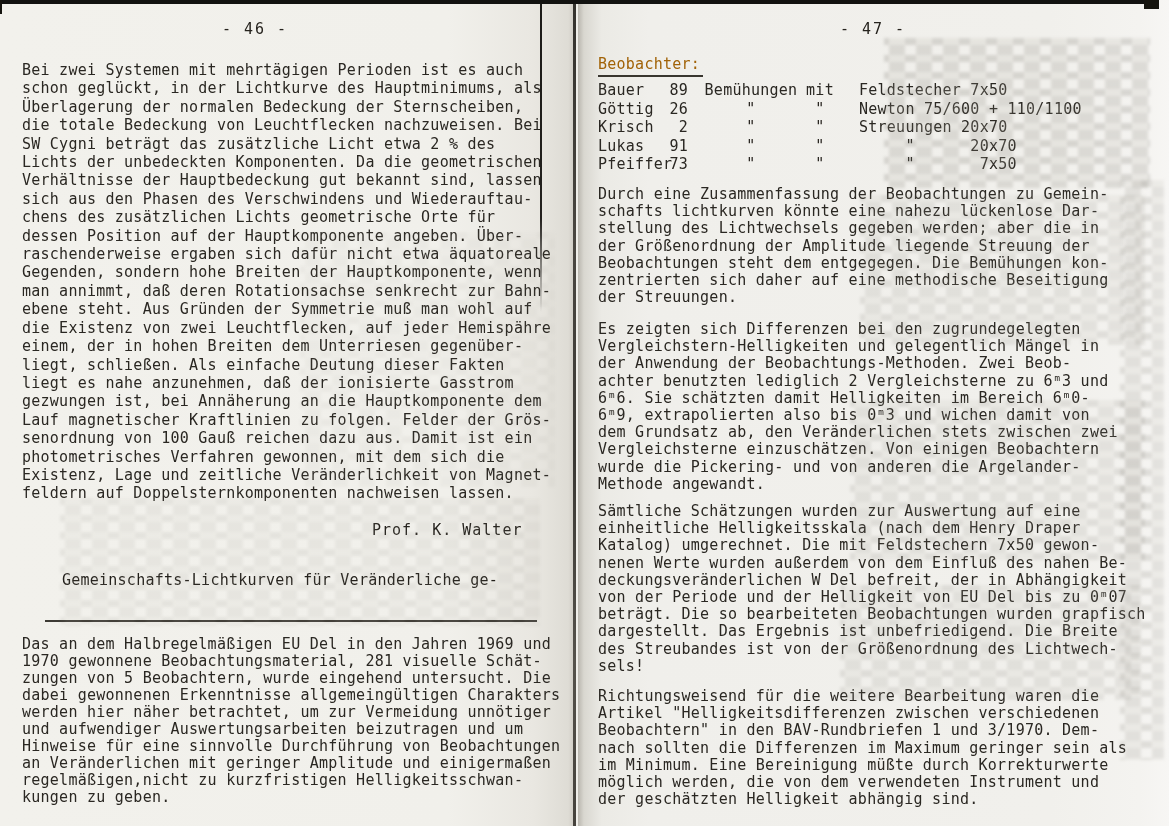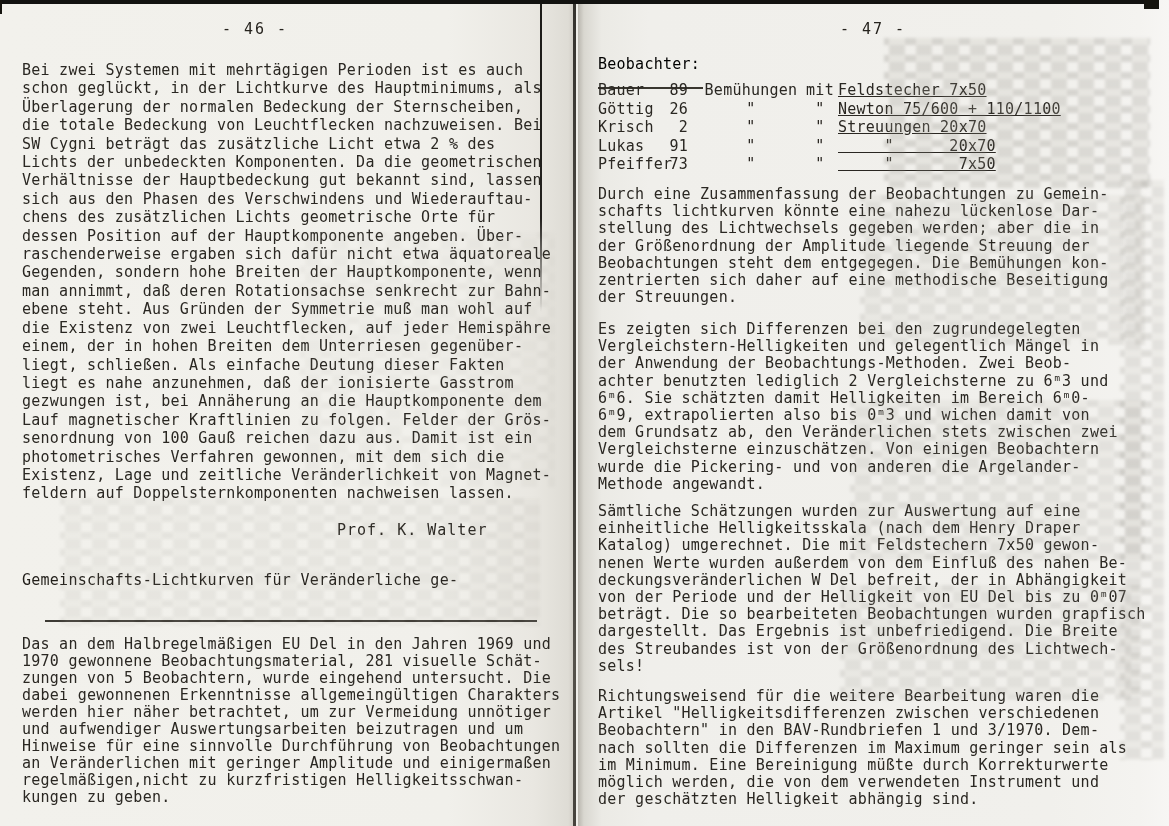--- a/index.html
+++ b/index.html
@@ -44,40 +44,40 @@
   
   .mono{
     font-size:15px;letter-spacing:0.25px;line-height:18.4px;
     white-space:pre;color:#2a2722;
   }
   .page-number{position:absolute;top:20px;font-size:15px;letter-spacing:2px;color:#26231e;}
   .pn-left{left:0;width:510px;text-align:center;}
   .pn-right{left:40px;width:510px;text-align:center;}
 
   .para{position:absolute;}
-  .signature{position:absolute;font-size:15px;letter-spacing:1px;color:#26231e;}
-
-  .heading-block{position:absolute;left:22px;width:516px;text-align:left;}
+  .signature{position:absolute;font-size:15px;letter-spacing:1px;color:#26231e;margin-left:35px;}
+
+  .heading-block{position:absolute;left:22px;width:516px;text-align:center;}
   .heading-line{font-size:15px;letter-spacing:0.25px;white-space:pre;color:#221f1a;}
   .heading-rule{position:absolute;left:45px;top:49px;width:492px;height:2px;background:#3d3a34;}
 
   .section-label{
-    position:absolute;font-size:15px;letter-spacing:0.25px;color:#000000;
-    border-bottom:2px solid #39362f;padding-bottom:14px;padding-right:3px;
+    position:absolute;font-size:15px;letter-spacing:0.25px;color:#a16207;
+    border-bottom:2px solid #39362f;padding-bottom:2px;padding-right:3px;
   }
 
   
   .obs-table{position:absolute;left:598px;top:81px;width:530px;}
   .obs-row{position:relative;height:18.5px;font-size:15px;letter-spacing:0.25px;white-space:pre;}
   .obs-row span{position:absolute;top:0;}
   .obs-name{left:0;}
   .obs-count{left:58px;width:32px;text-align:right;}
   .obs-unit{left:102px;width:102px;text-align:center;}
   .obs-with{left:204px;width:36px;text-align:center;}
-  .obs-instrument{left:240px;text-decoration:underline;}
+  .obs-instrument{left:261px;}
 </style>
 </head>
 <body>
 
 <div class="scan">
 
   <div class="page page-left">
     <div class="page-number pn-left">- 46 -</div>
 
     <div class="para mono" style="left:22px;top:61px;">Bei zwei Systemen mit mehrtägigen Perioden ist es auch

